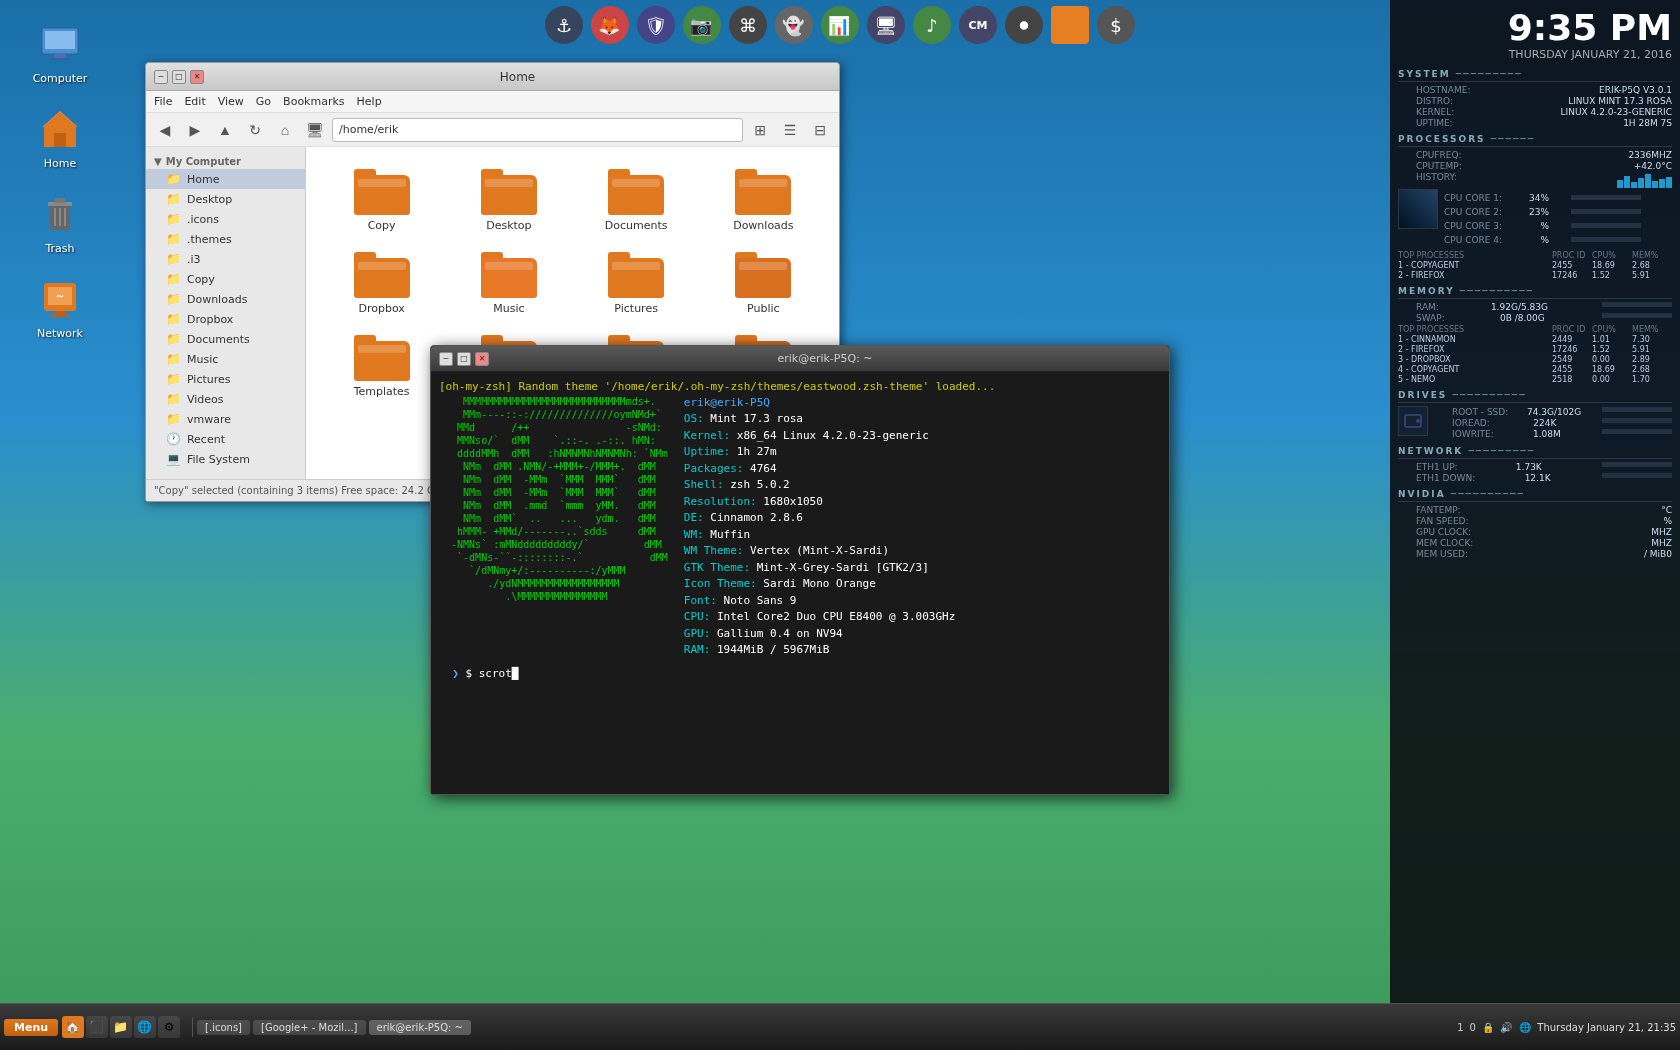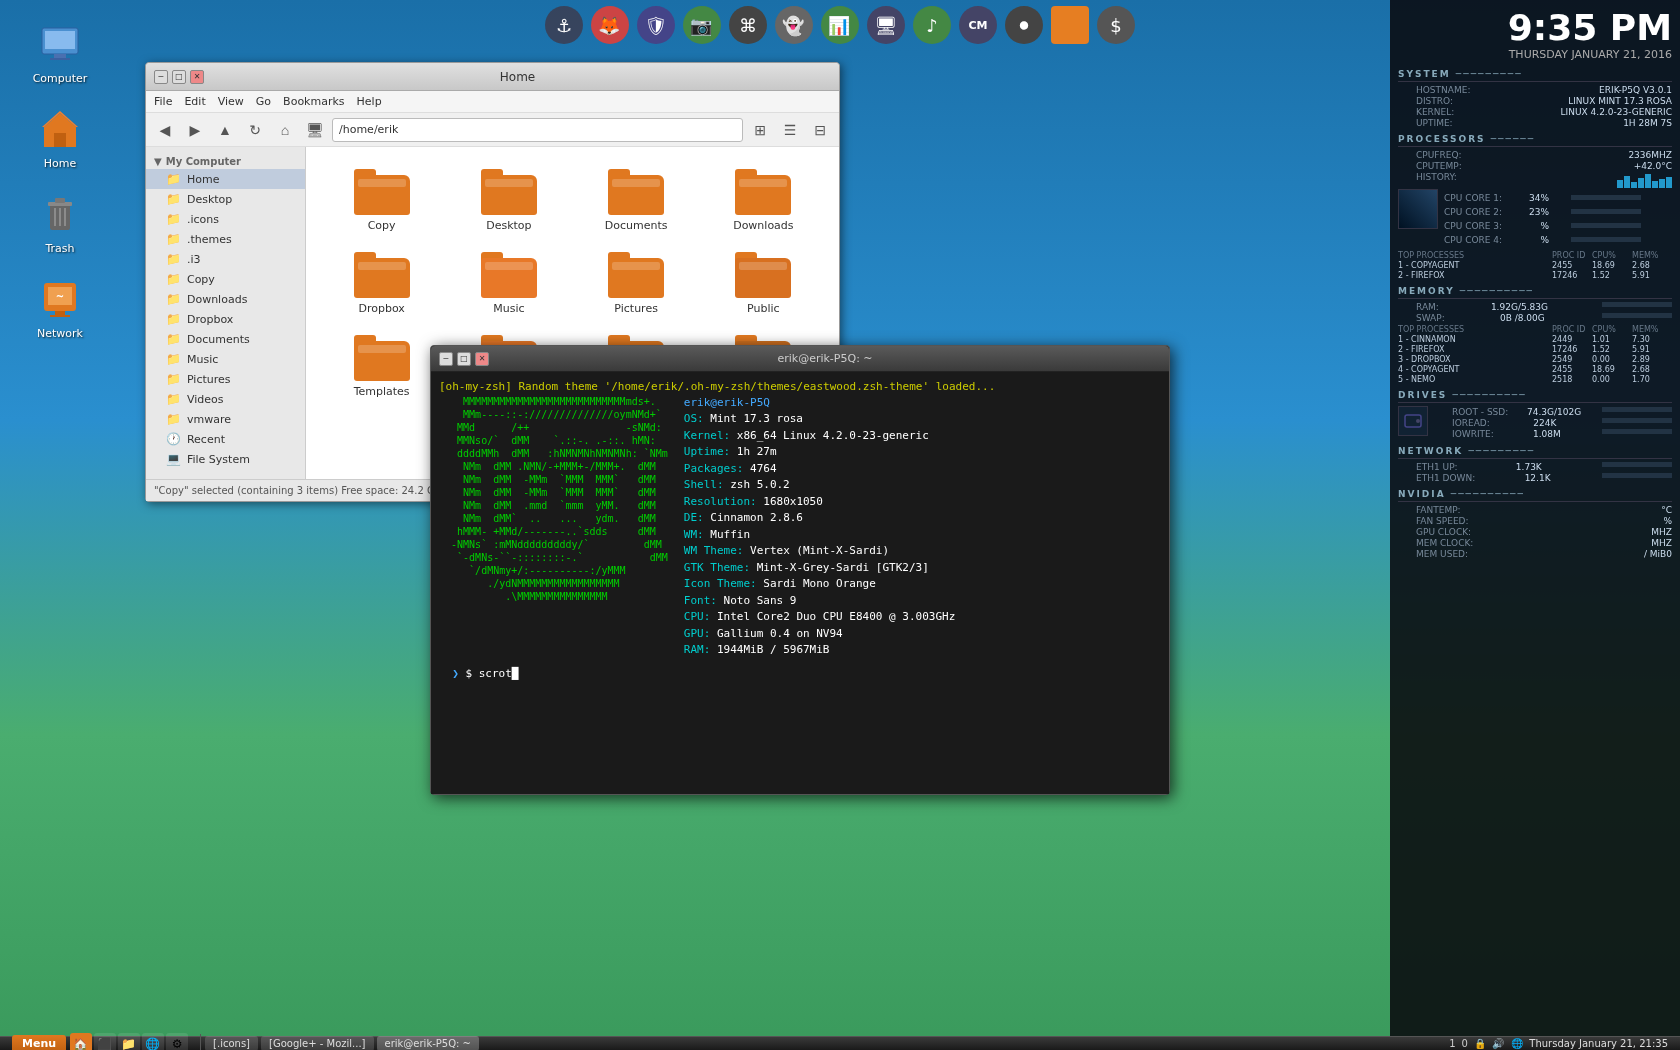--- a/index.html
+++ b/index.html
@@ -462,27 +462,27 @@
     .info-key { color: #00cccc; }
     .info-val { color: white; }
     .info-highlight { color: #4af; }
 
     
     .taskbar {
       position: absolute;
       bottom: 0;
       left: 0;
       right: 0;
-      height: 14px;
+      height: 47px;
       background: linear-gradient(180deg, #3a3a3a, #1a1a1a);
       border-top: 1px solid #555;
       display: flex;
       align-items: center;
       z-index: 500;
-      padding: 0 12px;
+      padding: 0 4px;
     }
 
     .taskbar-menu {
       background: linear-gradient(180deg, #e07820, #c06010);
       color: white;
       font-size: 11px;
       font-weight: bold;
       padding: 2px 10px;
       border-radius: 3px;
       cursor: pointer;

